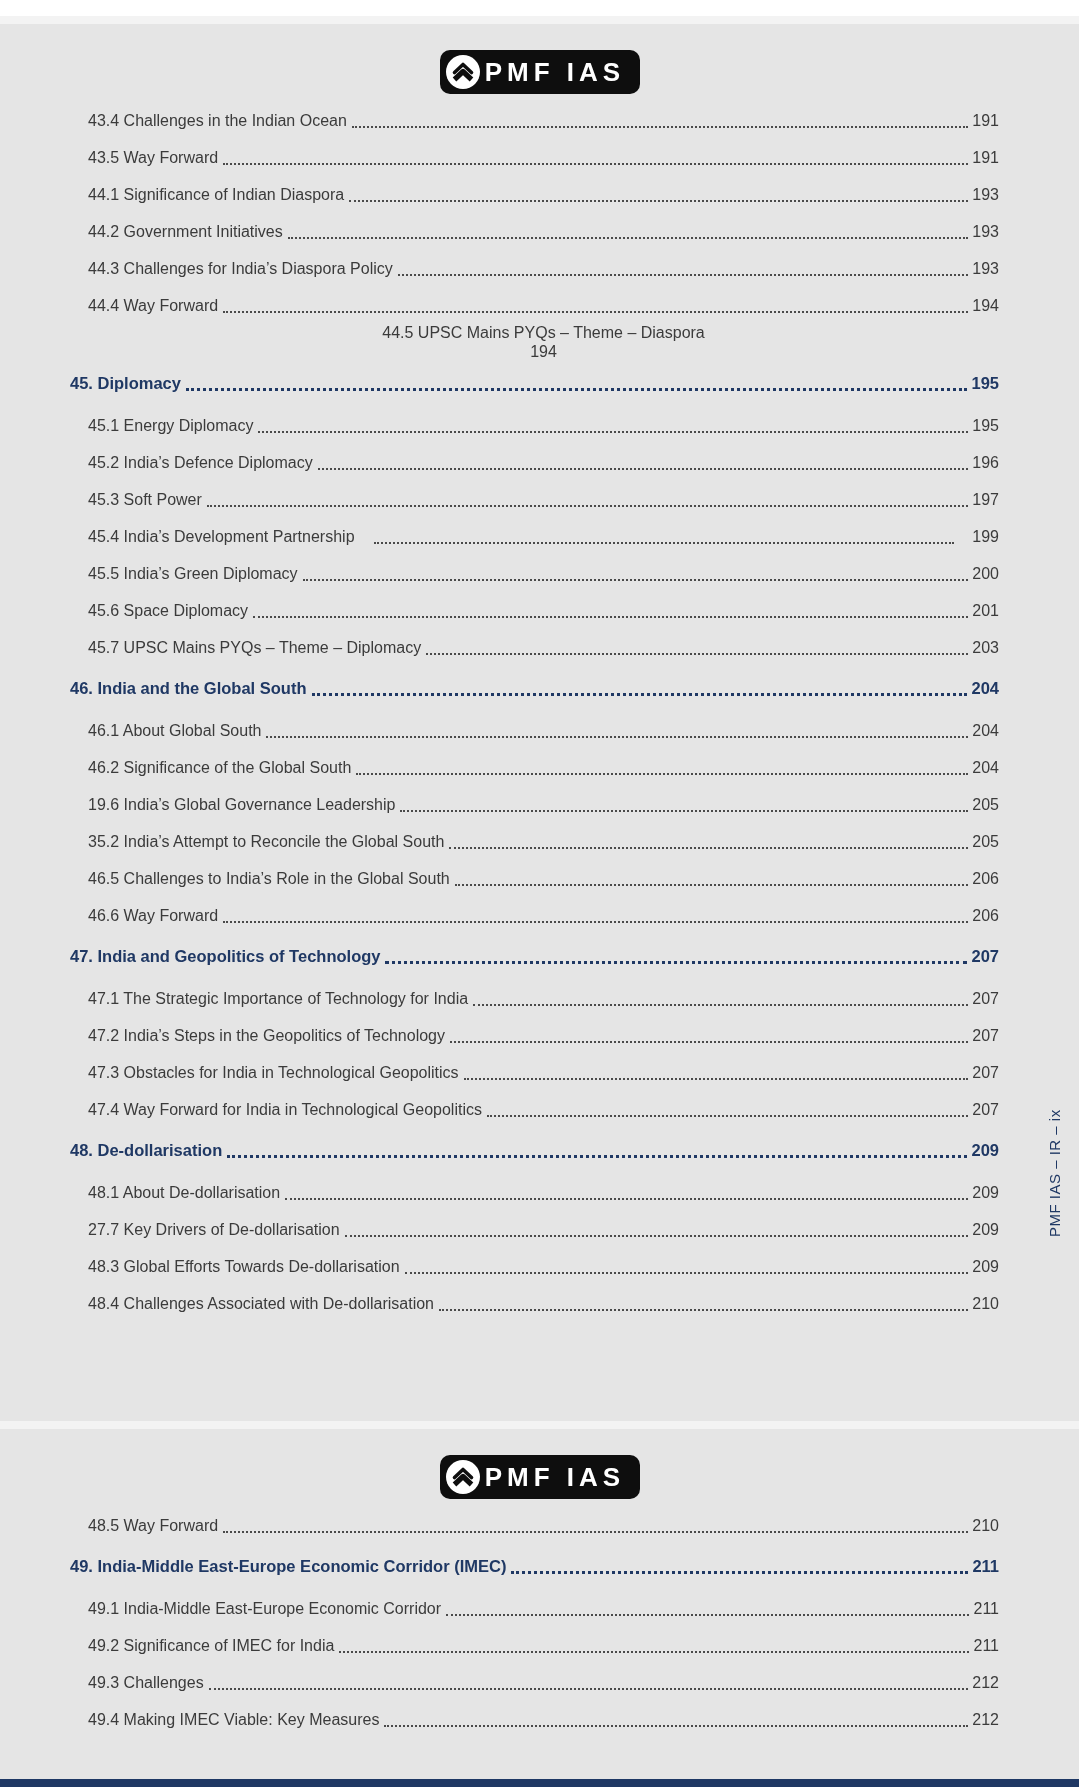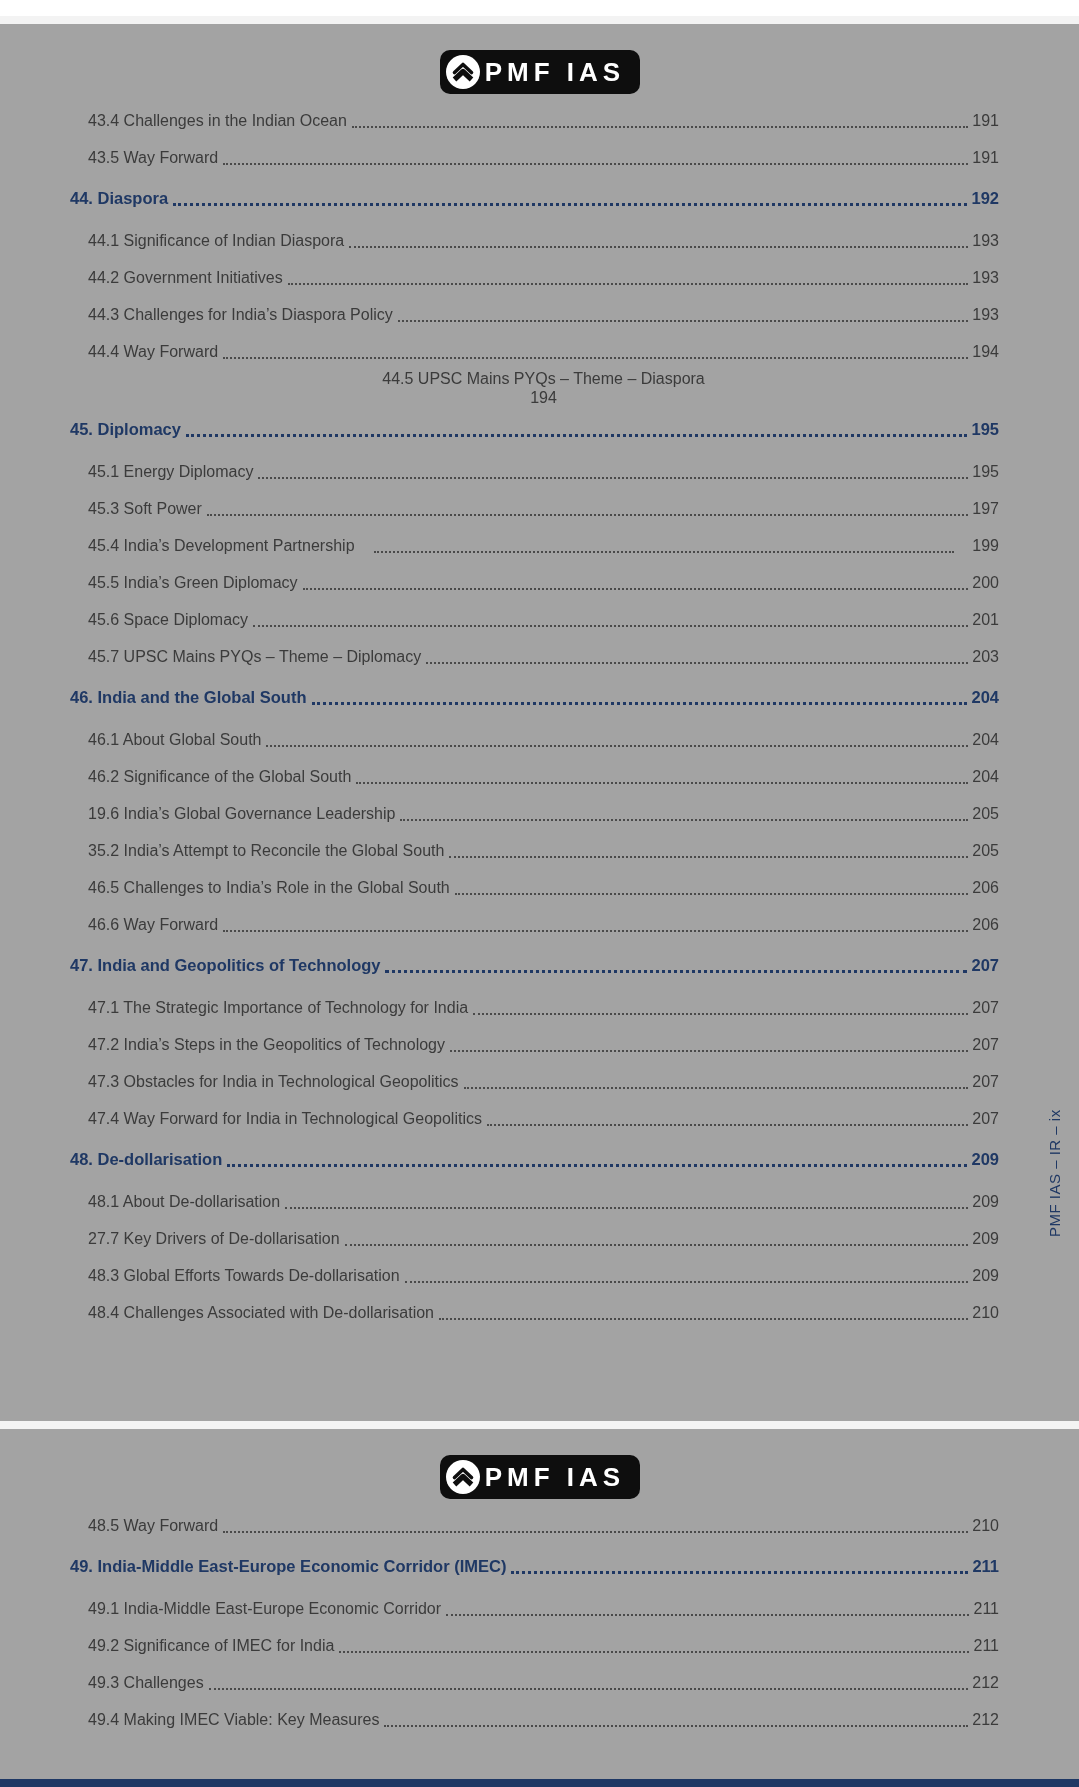--- a/index.html
+++ b/index.html
@@ -5,21 +5,21 @@
   * { margin:0; padding:0; box-sizing:border-box; }
   html,body { background:#ffffff; }
   body {
     width:1079px; height:1787px;
     font-family:"Liberation Sans", sans-serif;
     position:relative; overflow:hidden;
   }
   .canvas { width:1079px; height:1787px; display:flex; flex-direction:column; }
   .strip-top { height:16px; background:#ffffff; }
   .page-gap { height:8px; background:#f3f3f3; }
-  .page { background:#a3a3a3; position:relative; }
+  .page { background:#e5e5e5; position:relative; }
   .page-1 { height:1397px; }
   .page-2 { height:358px; }
 
   
   .logo {
     width:200px; height:44px; margin:26px auto 0 auto;
     background:#0e0e0e; border-radius:10px;
     display:flex; align-items:center; padding:0 10px 0 5px;
   }
   .logo-icon { width:36px; height:36px; display:block; flex:0 0 auto; }
@@ -83,25 +83,20 @@
         <div class="toc-row sub" style="color: rgb(59, 59, 59);">
     <span class="toc-label">43.4 Challenges in the Indian Ocean</span>
     <span class="leader"></span>
     <span class="toc-page">191</span>
   </div>
         <div class="toc-row sub" style="color: rgb(59, 59, 59);">
     <span class="toc-label">43.5 Way Forward</span>
     <span class="leader"></span>
     <span class="toc-page">191</span>
   </div>
-        <div class="toc-row section" style="color: rgb(31, 56, 100);">
-    <span class="toc-label">44. Diaspora</span>
-    <span class="leader" style="color: rgb(31, 56, 100);"></span>
-    <span class="toc-page">192</span>
-  </div>
         <div class="toc-row sub" style="color: rgb(59, 59, 59);">
     <span class="toc-label">44.1 Significance of Indian Diaspora</span>
     <span class="leader"></span>
     <span class="toc-page">193</span>
   </div>
         <div class="toc-row sub" style="color: rgb(59, 59, 59);">
     <span class="toc-label">44.2 Government Initiatives</span>
     <span class="leader"></span>
     <span class="toc-page">193</span>
   </div>
@@ -122,20 +117,25 @@
   </div>
         <div class="toc-row section" style="color: rgb(31, 56, 100);">
     <span class="toc-label">45. Diplomacy</span>
     <span class="leader" style="color: rgb(31, 56, 100);"></span>
     <span class="toc-page">195</span>
   </div>
         <div class="toc-row sub" style="color: rgb(59, 59, 59);">
     <span class="toc-label">45.1 Energy Diplomacy</span>
     <span class="leader"></span>
     <span class="toc-page">195</span>
+  </div>
+        <div class="toc-row sub" style="color: rgb(59, 59, 59);">
+    <span class="toc-label">45.2 India’s Defence Diplomacy</span>
+    <span class="leader"></span>
+    <span class="toc-page">196</span>
   </div>
         <div class="toc-row sub" style="color: rgb(59, 59, 59);">
     <span class="toc-label">45.3 Soft Power</span>
     <span class="leader"></span>
     <span class="toc-page">197</span>
   </div>
         <div class="toc-row sub" style="color: rgb(59, 59, 59); gap: 14px;">
     <span class="toc-label">45.4 India’s Development Partnership</span>
     <span class="leader"></span>
     <span class="toc-page">199</span>

